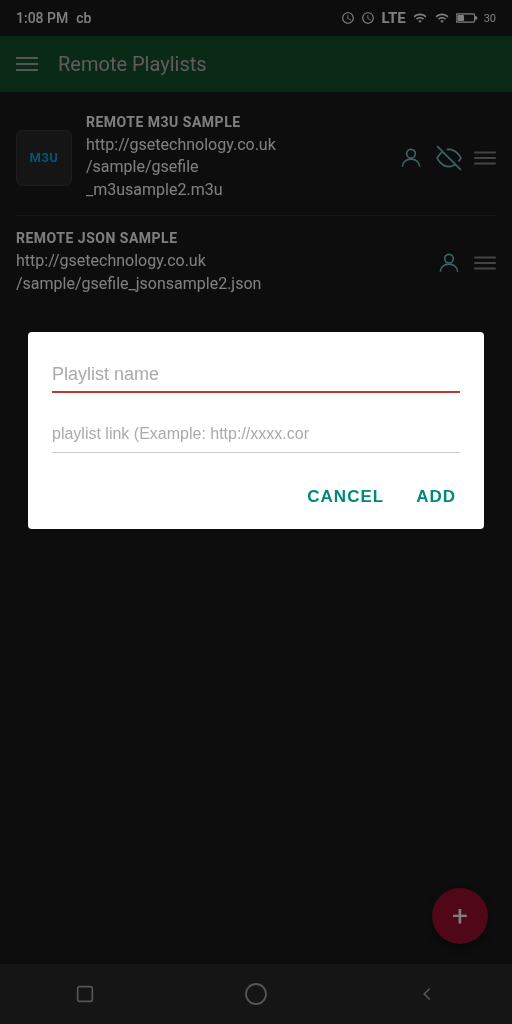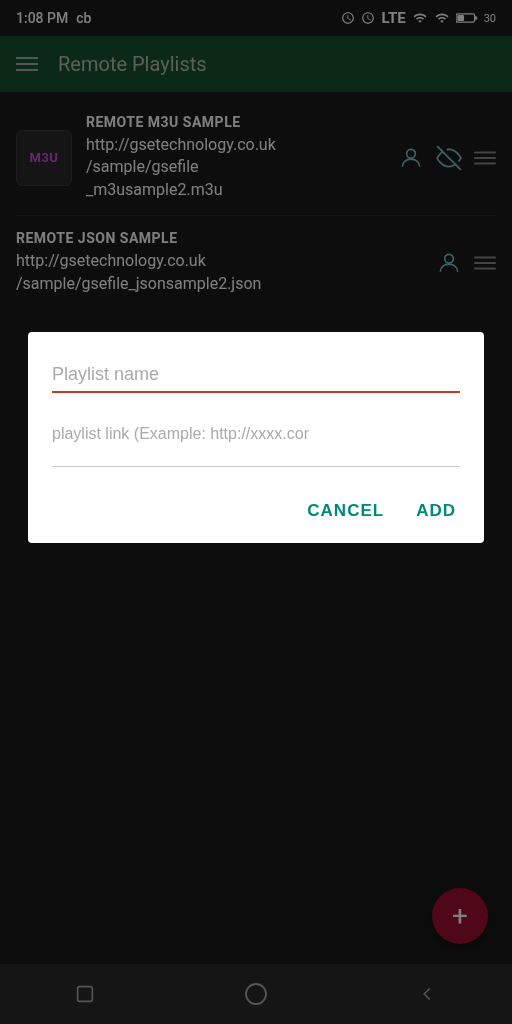--- a/index.html
+++ b/index.html
@@ -80,21 +80,21 @@
       height: 56px;
       background: #2a2a2a;
       border-radius: 6px;
       display: flex;
       align-items: center;
       justify-content: center;
       flex-shrink: 0;
       border: 1px solid #3a3a3a;
     }
     .playlist-badge span {
-      color: #d946ef;
+      color: #0ea5e9;
       font-size: 13px;
       font-weight: 700;
       letter-spacing: 0.5px;
     }
     .playlist-info {
       flex: 1;
       min-width: 0;
     }
     .playlist-name {
       color: #fff;
@@ -156,21 +156,21 @@
     .dialog-input-wrap2 {
       margin-bottom: 24px;
     }
     .dialog-input2 {
       width: 100%;
       border: none;
       border-bottom: 1px solid #ccc;
       outline: none;
       font-size: 16px;
       color: #aaa;
-      padding: 4px 0 23px;
+      padding: 4px 0 9px;
       background: transparent;
     }
     .dialog-input2::placeholder {
       color: #aaa;
       font-size: 16px;
     }
     .dialog-actions {
       display: flex;
       justify-content: flex-end;
       gap: 24px;

